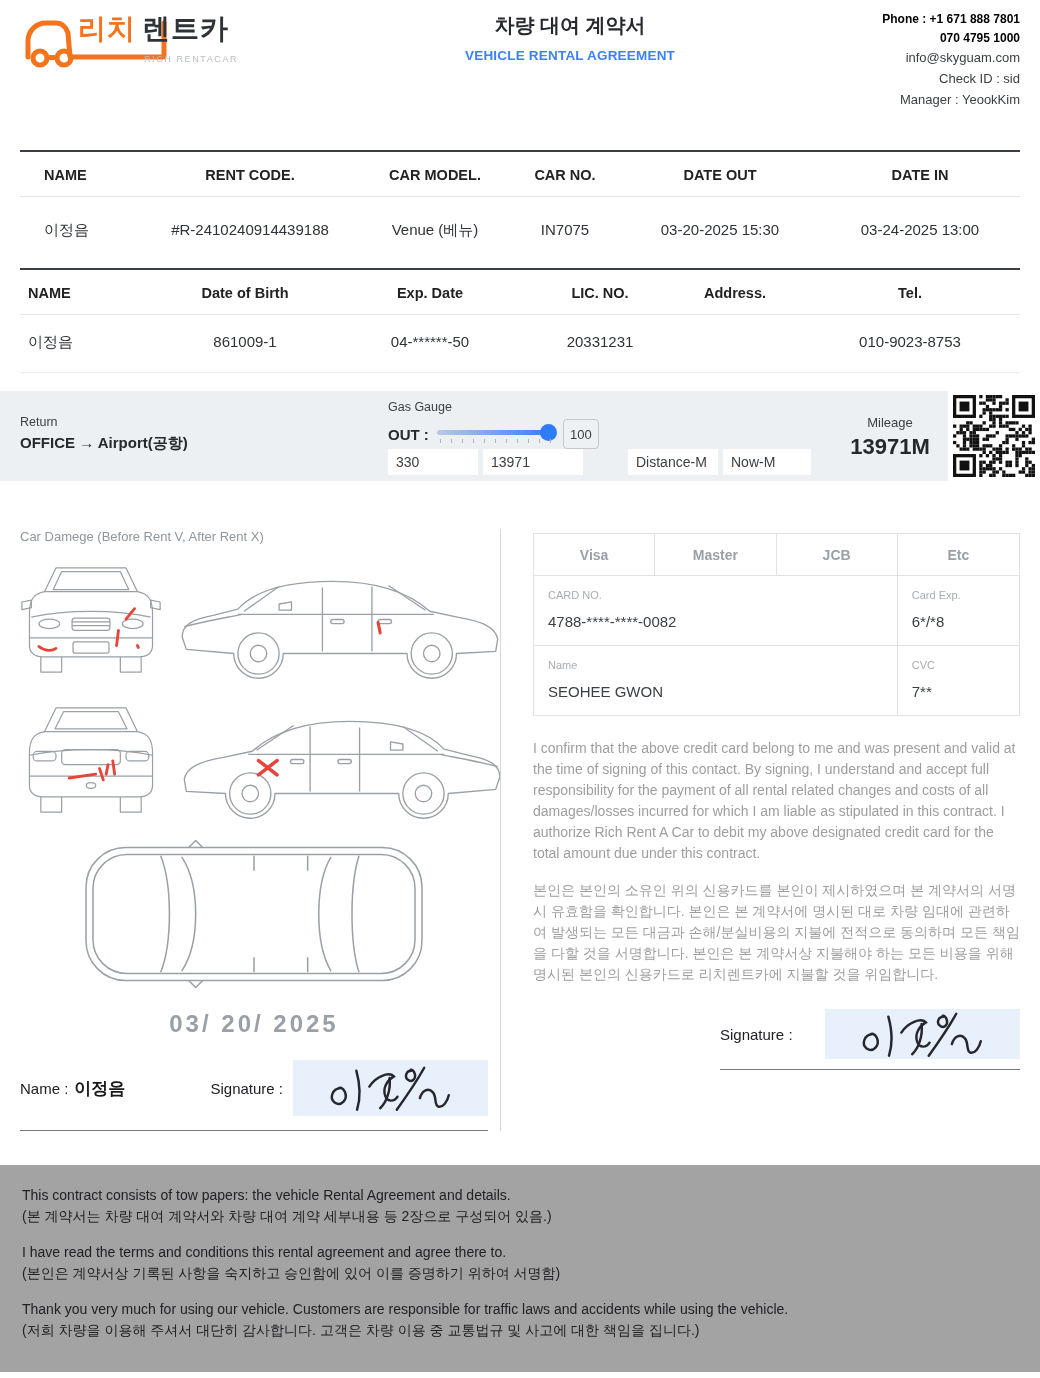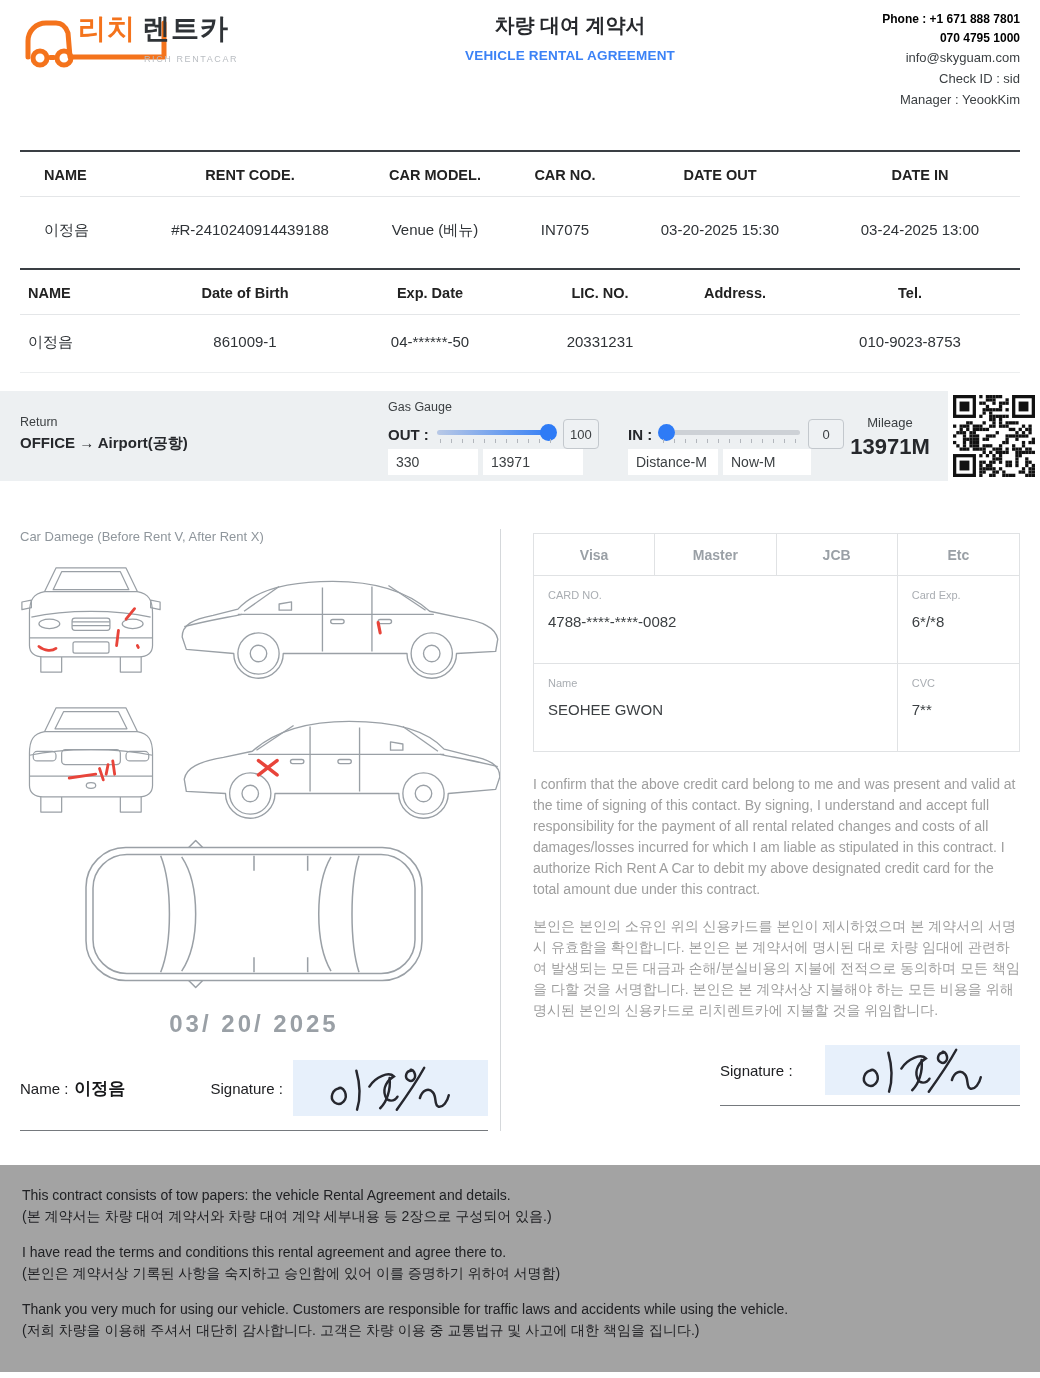--- a/index.html
+++ b/index.html
@@ -84,21 +84,21 @@
   .name-value { font-size:17px; font-weight:bold; color:#17181a; margin-left:6px; }
   .sig-label { font-size:15px; color:#202124; margin-left:auto; margin-right:10px; }
   .sig-box { width:195px; height:56px; background:#e7f0fb; display:flex; align-items:center; justify-content:center; }
   .sig-box svg { width:170px; height:52px; }
 
   .card-table { border:1px solid #e0e2e4; display:grid; grid-template-columns:1fr 1fr 1fr 1fr; }
   .brand-cell { border-right:1px solid #e0e2e4; border-bottom:1px solid #e0e2e4; height:42px;
                 display:flex; align-items:center; justify-content:center;
                 font-size:14px; font-weight:bold; color:#9aa0a6; }
   .brand-cell:nth-child(4) { border-right:none; }
-  .field-cell { padding:13px 14px 33px; border-bottom:1px solid #e0e2e4; }
+  .field-cell { padding:13px 14px 15px; border-bottom:1px solid #e0e2e4; }
   .field-cell.wide { grid-column: span 3; border-right:1px solid #e0e2e4; }
   .field-cell.last-row { border-bottom:none; }
   .field-label { font-size:11px; color:#a9adb2; }
   .field-value { font-size:15px; color:#3c4043; margin-top:12px; }
 
   .para { font-size:14px; line-height:1.5; color:#9e9e9e; }
   .para-en { margin-top:22px; }
   .para-ko { margin-top:16px; }
 
   .sig-row-right { display:flex; align-items:center; width:300px; margin-left:auto; margin-top:24px;
@@ -213,29 +213,20 @@
       <div class="thumb right"></div>
       <div class="ticks"></div>
     </div>
     <div class="valbox">100</div>
   </div>
   <div class="g-inputs gi-out">
     <input class="ginput w90" value="330" style="">
     <input class="ginput w100" value="13971" style="">
   </div>
 
-  <div class="g-row g-in">
-    <span class="g-lab">IN :</span>
-    <div class="slider" style="width:140px">
-      <div class="track gray"></div>
-      <div class="thumb left"></div>
-      <div class="ticks"></div>
-    </div>
-    <div class="valbox">0</div>
-  </div>
   <div class="g-inputs gi-in">
     <input class="ginput w90" placeholder="Distance-M" style="">
     <input class="ginput w88" placeholder="Now-M" style="">
   </div>
 
   <div class="mileage">
     <div class="mileage-label">Mileage</div>
     <div class="mileage-value">13971M</div>
   </div>
   <div class="qr-zone">

